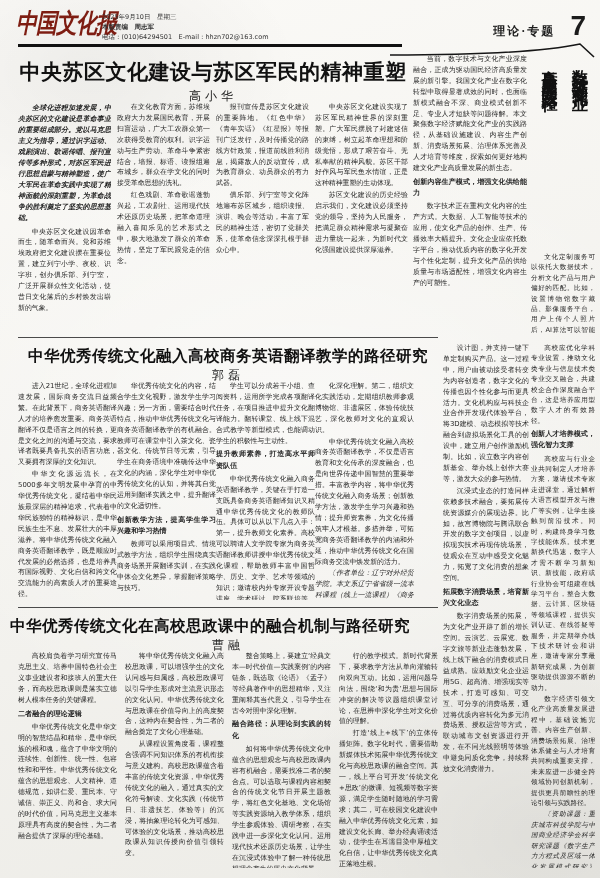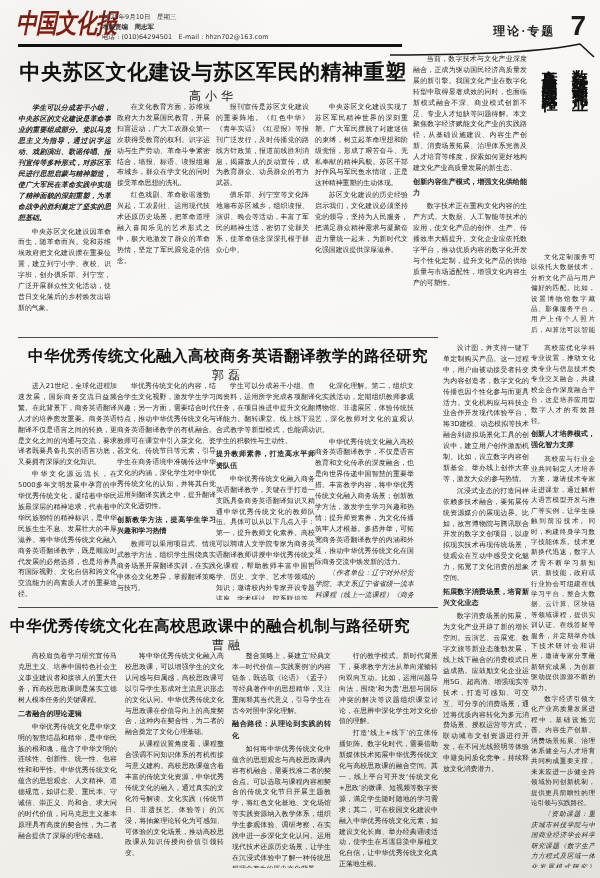--- a/index.html
+++ b/index.html
@@ -64,21 +64,21 @@
   </div>
   <div class="mast-rule"></div>
   <svg class="swoosh" width="210" height="22">
     <path d="M2,17 C70,17 150,15 192,6 L206,19" fill="none" stroke="#161616" stroke-width="1.6"></path>
   </svg>
 
   <div class="headline" style="left:18px;top:58px;width:390px;font-size:21px;letter-spacing:0.5px;">中央苏区文化建设与苏区军民的精神重塑</div>
   <div class="byline" style="left:18px;top:88px;width:390px;">高小华</div>
   <div class="cols" style="left:18px;top:102px;width:390px;height:228px;gap:6px;">
     <div class="col" style="width:93px;height:228px;">
-        <div class="seg-lead">学生可以分成若干小组，中央苏区的文化建设是革命事业的重要组成部分。党以马克思主义为指导，通过识字运动、戏剧演出、歌谣传唱、报刊宣传等多种形式，对苏区军民进行思想启蒙与精神塑造，使广大军民在革命实践中实现了精神面貌的深刻重塑，为革命战争的胜利奠定了坚实的思想基础。</div>
+        <div class="seg-lead">全球化进程加速发展，中央苏区的文化建设是革命事业的重要组成部分。党以马克思主义为指导，通过识字运动、戏剧演出、歌谣传唱、报刊宣传等多种形式，对苏区军民进行思想启蒙与精神塑造，使广大军民在革命实践中实现了精神面貌的深刻重塑，为革命战争的胜利奠定了坚实的思想基础。</div>
         <div class="seg-p">中央苏区文化建设因革命而生，随革命而兴。党和苏维埃政府把文化建设摆在重要位置，建立列宁小学、夜校、识字班，创办俱乐部、列宁室，广泛开展群众性文化活动，使昔日文化落后的乡村焕发出崭新的气象。</div>
       </div>
     <div class="col" style="width:93px;height:228px;">
         <div class="seg-p">在文化教育方面，苏维埃政府大力发展国民教育，开展扫盲运动，广大工农群众第一次获得受教育的权利。识字运动与生产劳动、革命斗争紧密结合，墙报、标语、读报组遍布城乡，群众在学文化的同时接受革命思想的洗礼。</div>
         <div class="seg-p">红色戏剧、革命歌谣蓬勃兴起，工农剧社、运用现代技术还原历史场景，把革命道理融入喜闻乐见的艺术形式之中，极大地激发了群众的革命热情，坚定了军民跟党走的信念。</div>
       </div>
     <div class="col" style="width:93px;height:228px;">
         <div class="seg-p">报刊宣传是苏区文化建设的重要阵地。《红色中华》《青年实话》《红星报》等报刊广泛发行，及时传播党的路线方针政策，报道前线胜利消息，揭露敌人的反动宣传，成为教育群众、动员群众的有力武器。</div>
         <div class="seg-p">俱乐部、列宁室等文化阵地遍布苏区城乡，组织读报、演讲、晚会等活动，丰富了军民的精神生活，密切了党群关系，使革命信念深深扎根于群众心中。</div>
       </div>

